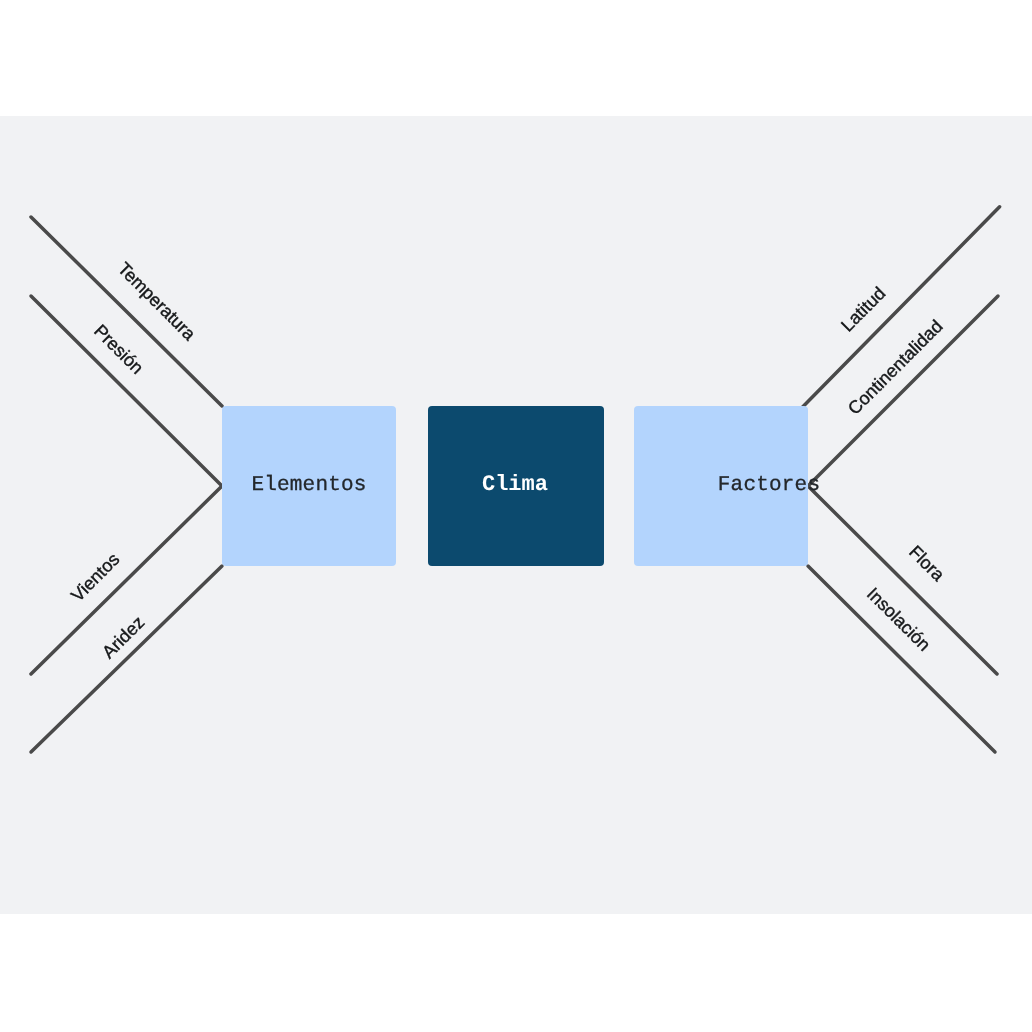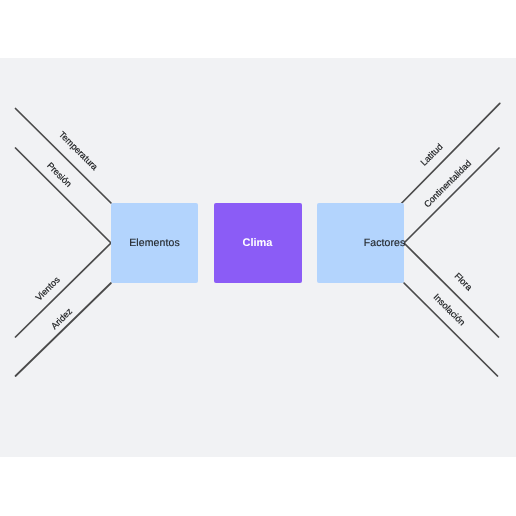--- a/index.html
+++ b/index.html
@@ -8,23 +8,23 @@
        font-family:"Liberation Sans",sans-serif;overflow:hidden;
        -webkit-font-smoothing:antialiased;text-rendering:geometricPrecision;}
   #page{position:relative;width:516px;height:516px;background:#ffffff;}
   #canvas{position:absolute;left:0;top:58px;width:516px;height:399px;
           background:#f1f2f4;overflow:hidden;}
   #svglayer{position:absolute;left:0;top:0;width:516px;height:399px;overflow:visible;}
 
   .node{position:absolute;border-radius:2px;display:flex;align-items:center;
         justify-content:center;box-sizing:border-box;background:#b3d4fd;}
   .node-label{font-size:10.5px;transform:translateZ(0);color:#23272b;
-              letter-spacing:0.1px;line-height:1;white-space:nowrap;
+              letter-spacing:0.1px;line-height:1;white-space:nowrap;font-family:Liberation Mono, monospace;
               -webkit-text-stroke:0.15px #23272b;}
-  .node.primary{background:#8b5cf6;}
+  .node.primary{background:#0c4a6e;}
   .node.primary .node-label{color:#ffffff;font-weight:bold;font-size:11px;letter-spacing:0;
                             -webkit-text-stroke:0 #ffffff;}
 
   #n-elementos{left:111px;top:145px;width:87px;height:80px;}
   #n-clima    {left:213.5px;top:145px;width:88px;height:80px;}
   #n-factores {left:317px;top:145px;width:87px;height:80px;padding-left:48px;}
 
   .edge-label{position:absolute;backface-visibility:hidden;font-size:9.0px;
               color:#16181a;white-space:nowrap;line-height:1;transform-origin:50% 50%;
               -webkit-text-stroke:0.2px #16181a;}

